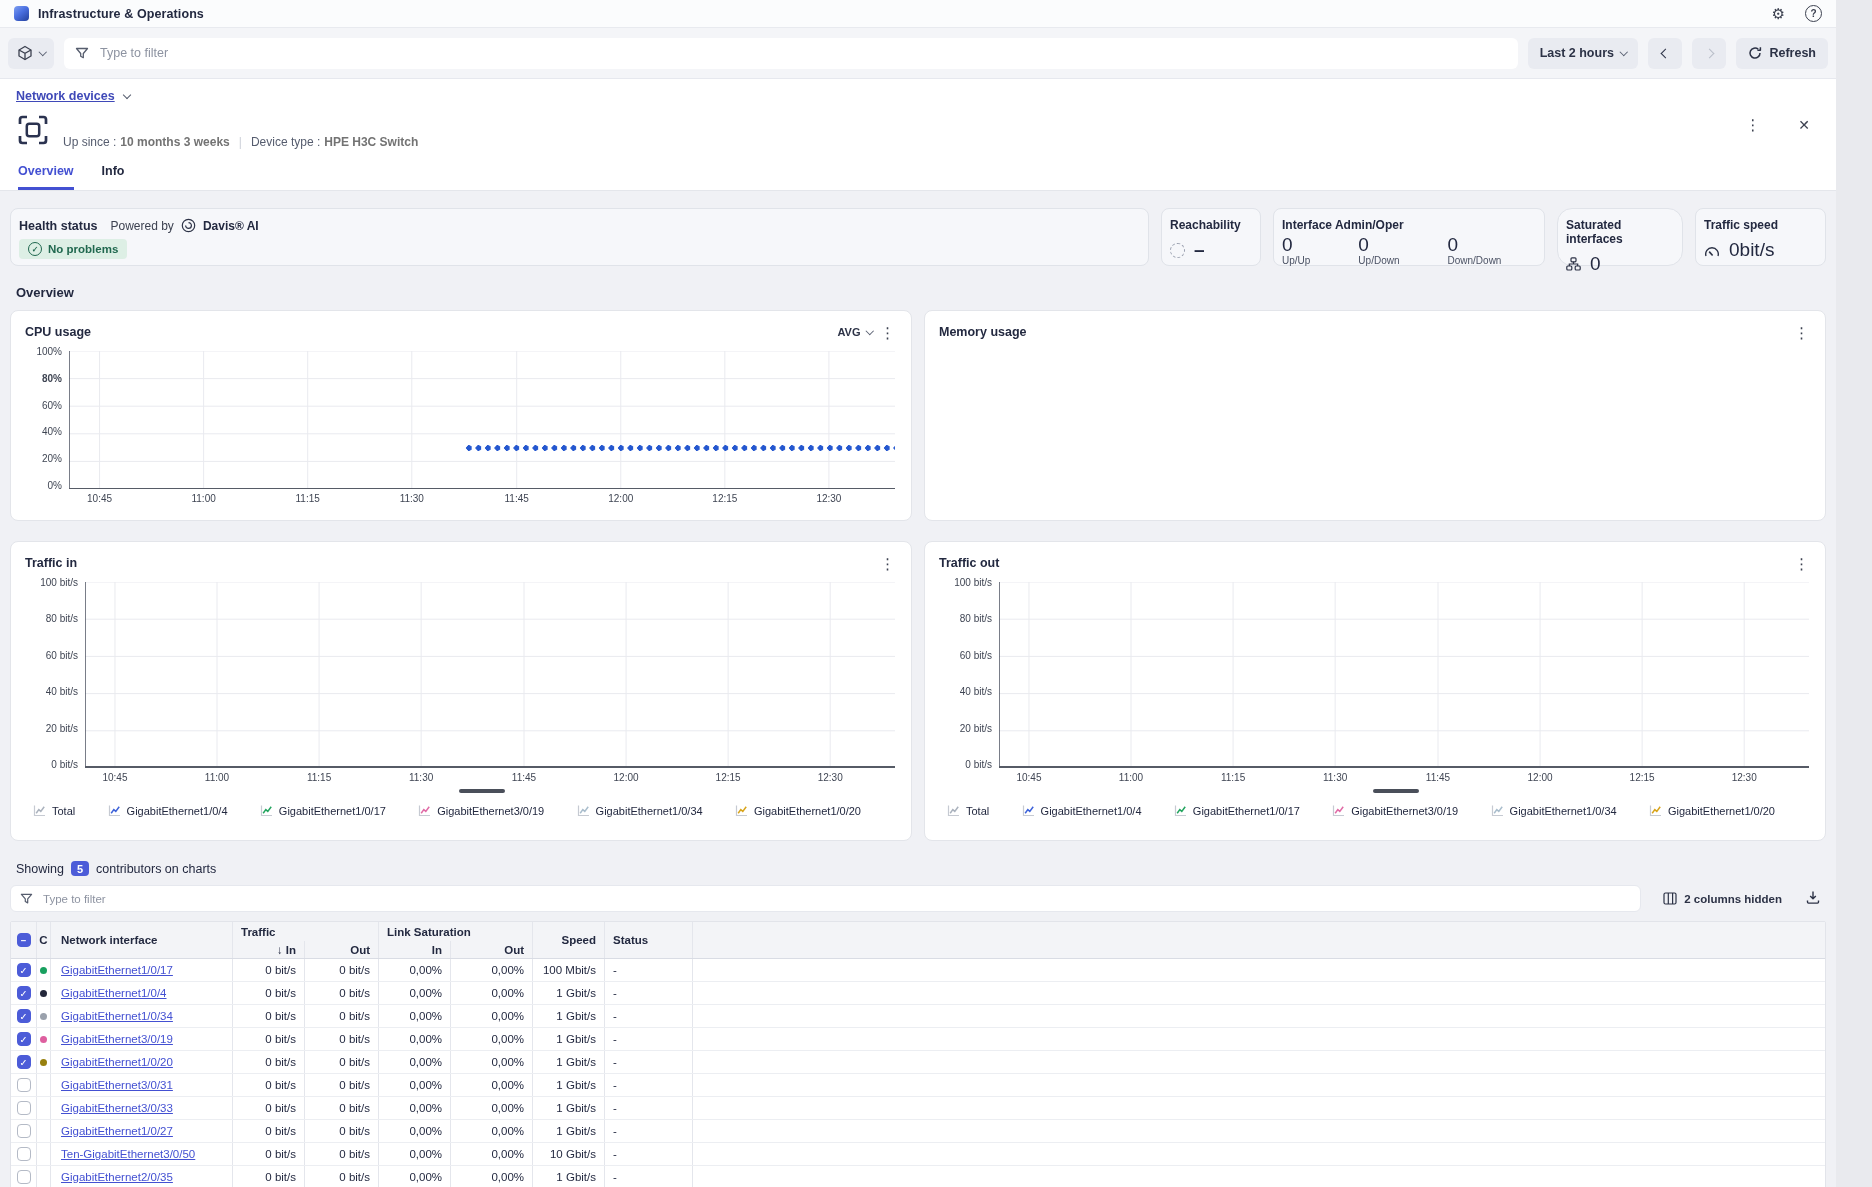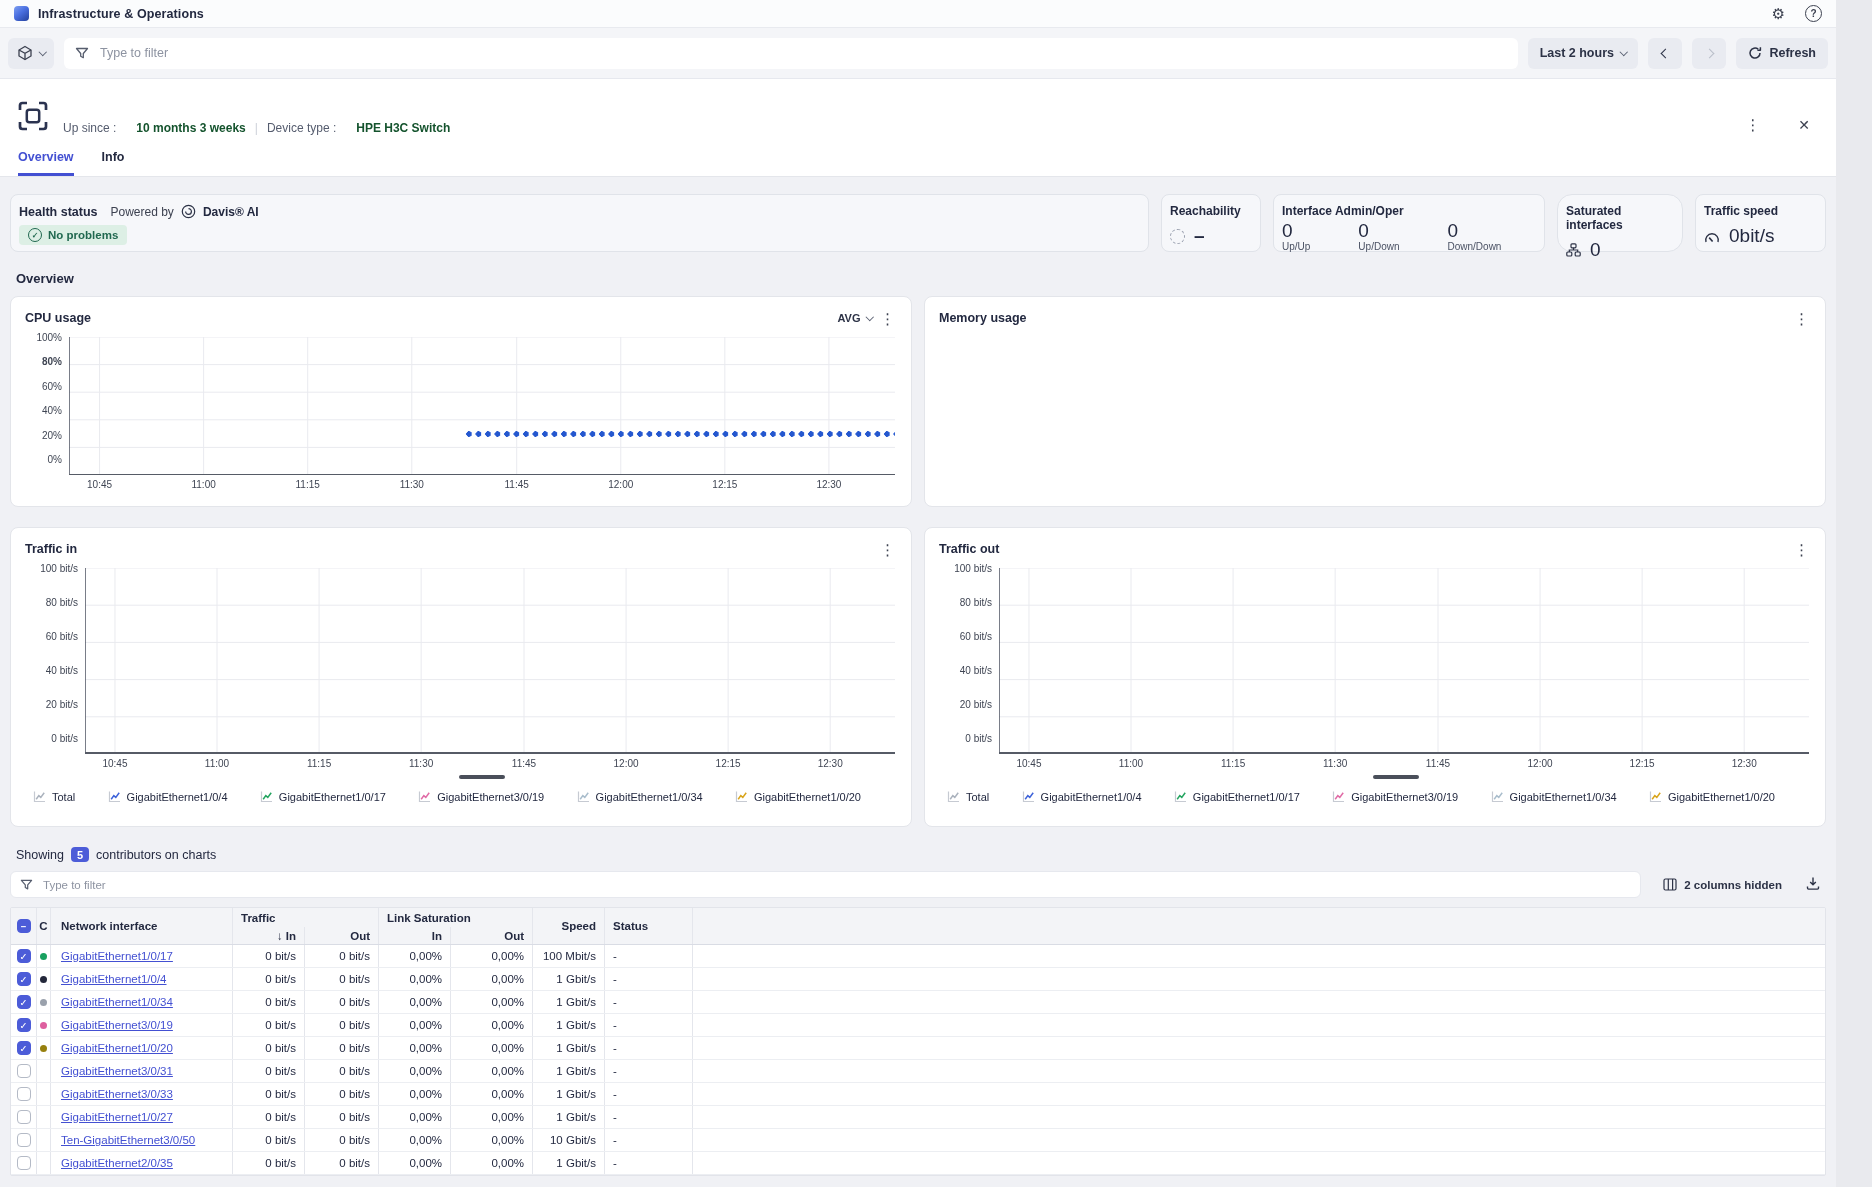--- a/index.html
+++ b/index.html
@@ -30,21 +30,21 @@
   
   .white-zone{background:#fff;padding:10px 16px 0;position:relative;border-bottom:1px solid #e4e6eb;}
   .crumb{font-size:12.5px;font-weight:bold;display:flex;align-items:center;gap:9px;}
   .crumb a{color:#3f49b8;text-decoration:underline;cursor:pointer;}
   .crumb .chev{color:#565d6e;width:5px;height:5px;}
   .device-row{display:flex;gap:13px;margin-top:8px;align-items:flex-start;}
   .device-icon{flex:0 0 auto;margin-top:2px;}
   .device-col{display:flex;flex-direction:column;}
   .device-name-ph{height:24px;width:560px;background:#fff;}
   .meta{font-size:12px;color:#555c6e;display:flex;align-items:center;}
-  .meta b{color:#14532d;margin-left:20px;}
+  .meta b{color:#737373;margin-left:4px;}
   .meta .sep{color:#cdd1d9;margin:0 9px;}
   .panel-actions{position:absolute;right:20px;top:36px;display:flex;align-items:center;gap:30px;color:#3c4150;}
   .kebab{background:none;border:none;color:#3c4150;font-size:15px;line-height:1;cursor:pointer;padding:2px;font-family:inherit;}
   .close-x{background:none;border:none;color:#3c4150;font-size:14px;cursor:pointer;font-family:inherit;}
   .tabs{display:flex;gap:28px;margin-top:15px;padding-left:2px;}
   .tab{font-size:12.5px;font-weight:bold;padding-bottom:9px;cursor:pointer;color:#232940;border-bottom:3px solid transparent;}
   .tab.active{color:#4350d2;border-bottom-color:#4350d2;}
 
   
   .gray{padding:17px 10px 0;}
@@ -77,21 +77,21 @@
   .chart-card.small{height:211px;}
   .chart-card.tall{height:300px;}
   .card-head{display:flex;align-items:center;justify-content:space-between;height:22px;}
   .card-head h3{font-size:12.5px;font-weight:bold;margin:0;}
   .head-actions{display:flex;align-items:center;}
   .agg-btn{background:none;border:none;font-family:inherit;font-size:11px;font-weight:bold;color:#2c3246;display:flex;align-items:center;gap:6px;cursor:pointer;}
   .agg-btn .chev{width:4.5px;height:4.5px;color:#565d6e;}
   .chart-body{position:relative;margin-top:8px;}
   .chart-body.cpu{height:138px;}
   .chart-body.traffic{height:186px;}
-  .ylabels{position:absolute;left:0;top:0;bottom:16px;}
+  .ylabels{position:absolute;left:0;top:0;bottom:4px;}
   .ylabels span{position:absolute;right:7px;transform:translateY(-50%);font-size:10px;color:#3f4553;white-space:nowrap;}
   .plot{position:absolute;top:0;bottom:0;right:2px;}
   .plot svg{position:absolute;inset:0;width:100%;height:100%;}
   .gutter-44 .ylabels{width:44px;} .gutter-44 .plot{left:44px;}
   .gutter-60 .ylabels{width:60px;} .gutter-60 .plot{left:60px;}
   .dotline{position:absolute;left:48%;right:0;top:calc(70% - 4px);height:8px;
     background-image:radial-gradient(circle at 4px 4px,#2457cf 0 2.6px,transparent 2.9px);
     background-size:9.5px 8px;background-repeat:repeat-x;}
   .xticks{position:relative;height:13px;margin-top:4px;margin-right:2px;}
   .xt-44{margin-left:44px;} .xt-60{margin-left:60px;}
@@ -186,20 +186,24 @@
         <svg width="14" height="14" viewBox="0 0 14 14" fill="none" stroke="#2c3246" stroke-width="1.5">
             <path d="M12 7A5 5 0 1 1 10.2 3.2"></path>
             <path d="M12.4 1.2v3h-3" stroke-linejoin="round"></path>
           </svg>
       </span>
       <span>Refresh</span>
     </button>
   </div>
 
   <div class="white-zone">
+    <div class="crumb">
+      <a>Network devices</a>
+      <span class="chev"></span>
+    </div>
     <div class="device-row">
       <span class="device-icon ico">
         <svg width="34" height="34" viewBox="0 0 34 34" fill="none" stroke="#2b3350">
           <path d="M4 11V6.5A2.5 2.5 0 0 1 6.5 4H11M23 4h4.5A2.5 2.5 0 0 1 30 6.5V11M30 23v4.5a2.5 2.5 0 0 1-2.5 2.5H23M11 30H6.5A2.5 2.5 0 0 1 4 27.5V23" stroke-width="2.7"></path>
           <rect x="10.8" y="10.8" width="12.4" height="12.4" rx="2.5" stroke-width="2.5"></rect>
         </svg>
       </span>
       <div class="device-col">
         <div class="device-name-ph"></div>
         <div class="meta">

